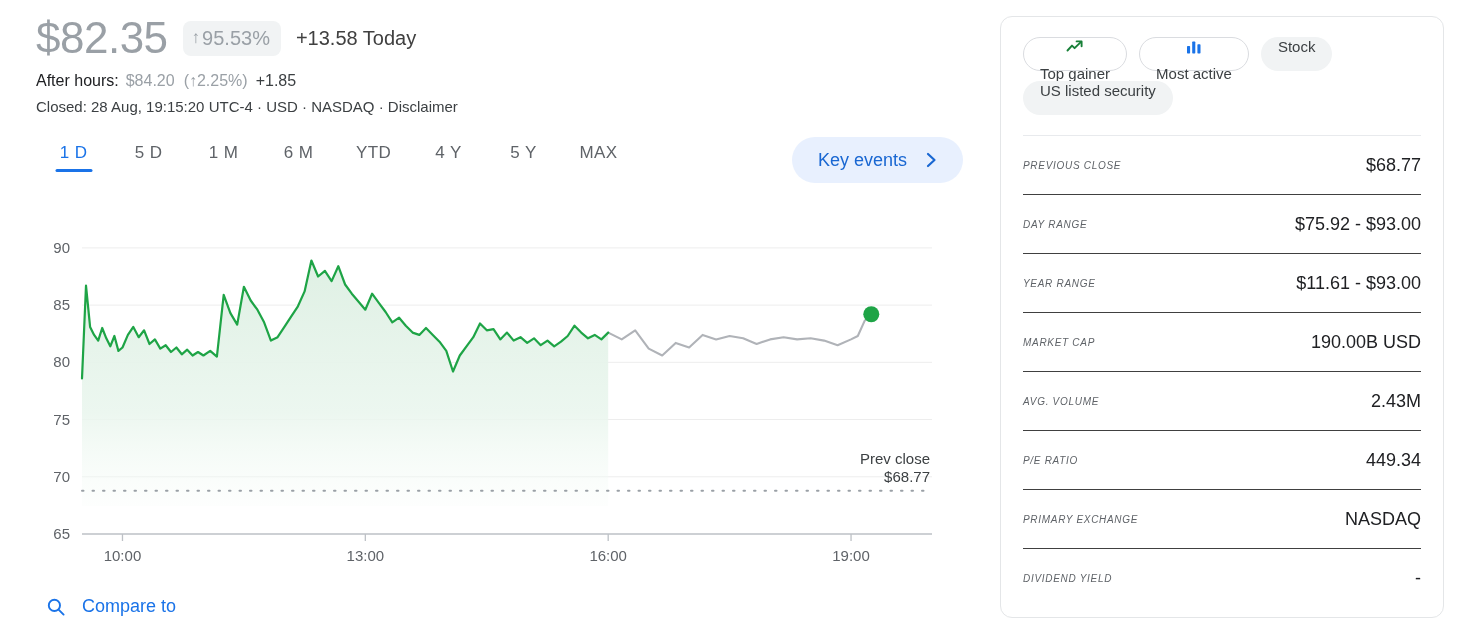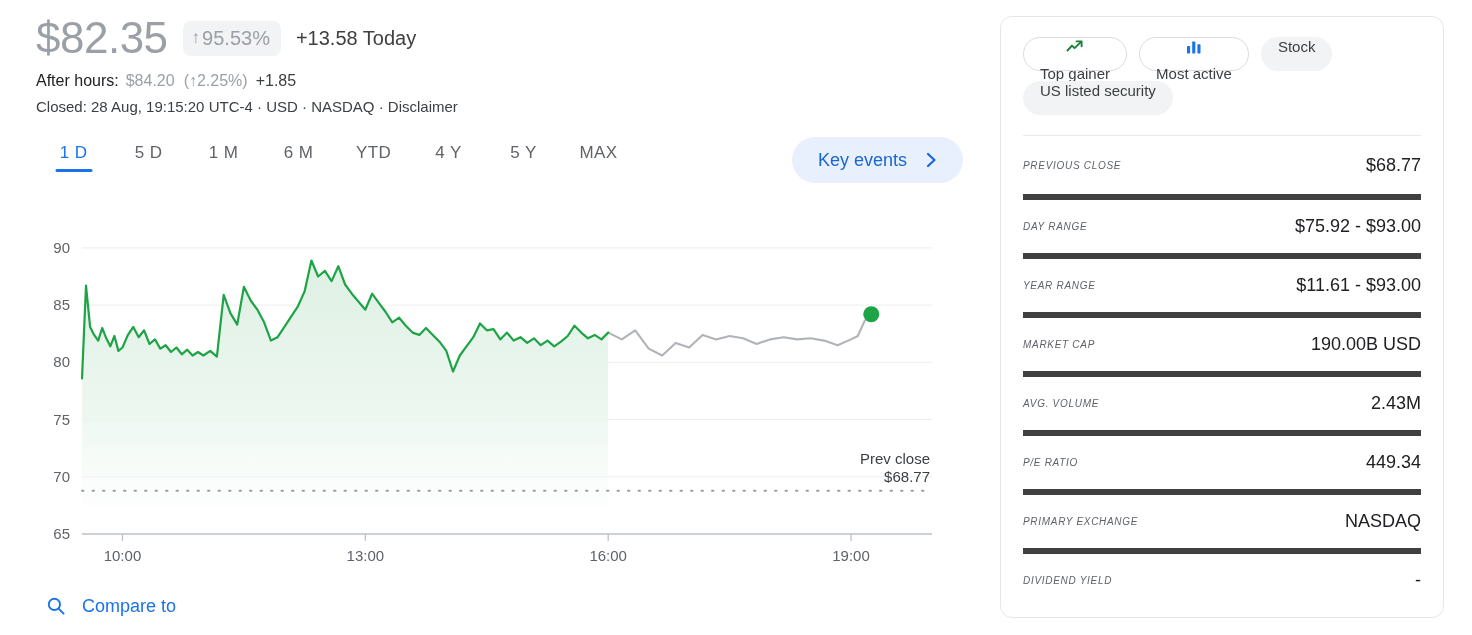--- a/index.html
+++ b/index.html
@@ -155,21 +155,21 @@
     width: 930px;
     height: 360px;
   }
   .chart-box svg { display: block; }
 
   .compare-to {
     position: absolute;
     left: 46px;
     top: 596px;
     display: inline-flex;
-    align-items: flex-start;
+    align-items: flex-end;
     gap: 16px;
     color: #1a73e8;
     font-size: 18px;
     cursor: pointer;
   }
   .compare-to svg { display: block; }
 
   
   .info-card {
     position: absolute;
@@ -206,21 +206,21 @@
   .chip.outline { background: #ffffff; border: 1px solid #dadce0; }
   .chip.filled  { background: #f1f3f4; border: 1px solid transparent; }
   .chip svg { display: block; }
 
   .stats { margin-top: 2px; }
   .stat-row {
     display: flex;
     align-items: center;
     justify-content: space-between;
     height: 59px;
-    border-top: 6px solid #404040;
+    border-top: 1px solid #404040;
     box-sizing: border-box;
   }
   .stat-row:first-child { border-top: 1px solid #e8eaed; }
   .stat-label {
     font-size: 10px;
     letter-spacing: 0.7px;
     color: #5f6368;
     text-transform: uppercase;
     white-space: nowrap;
     font-style: italic;

